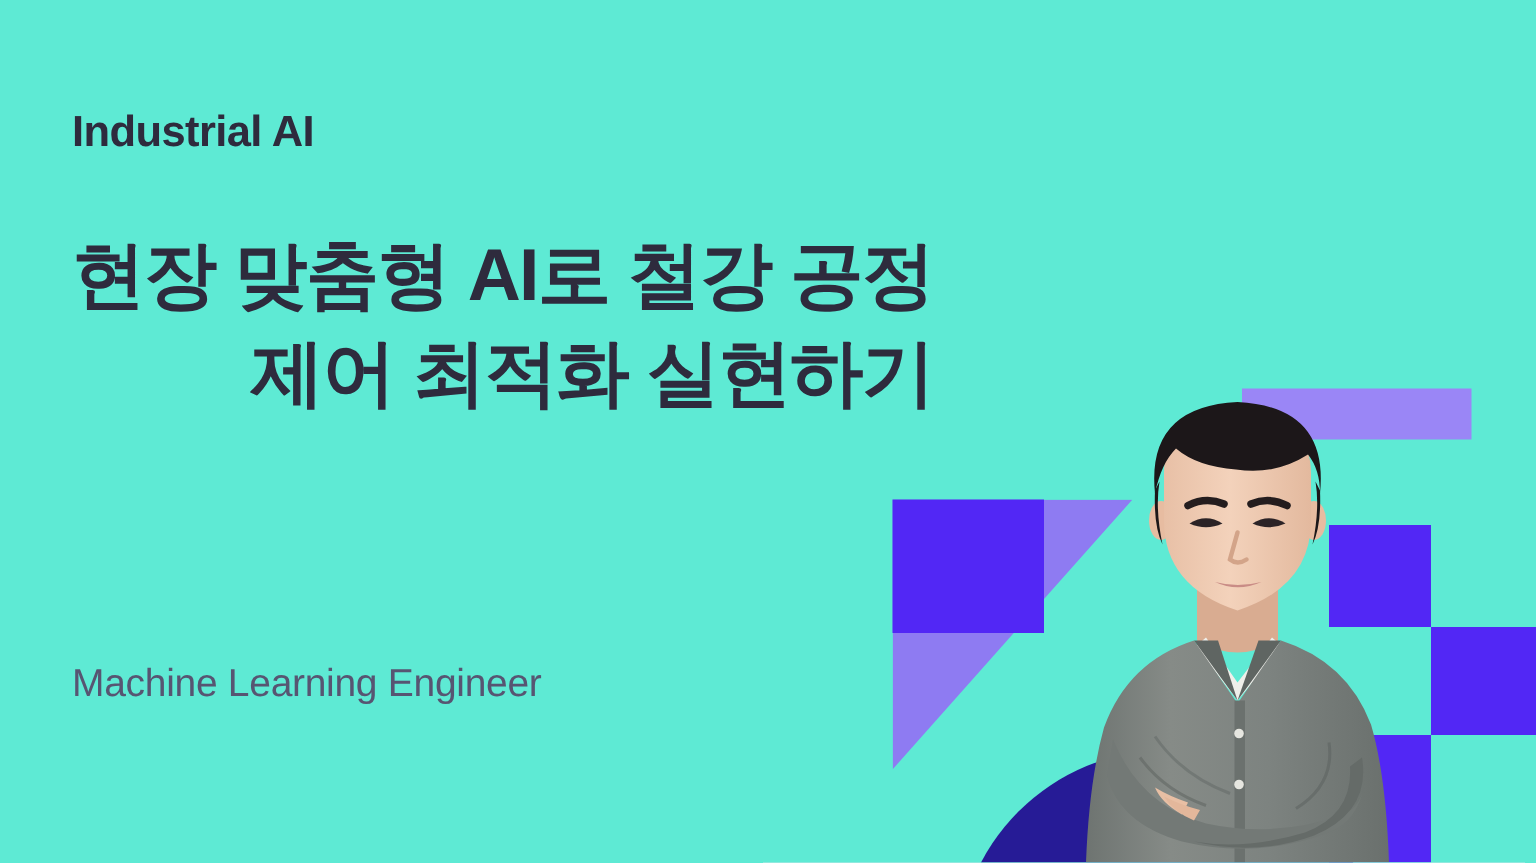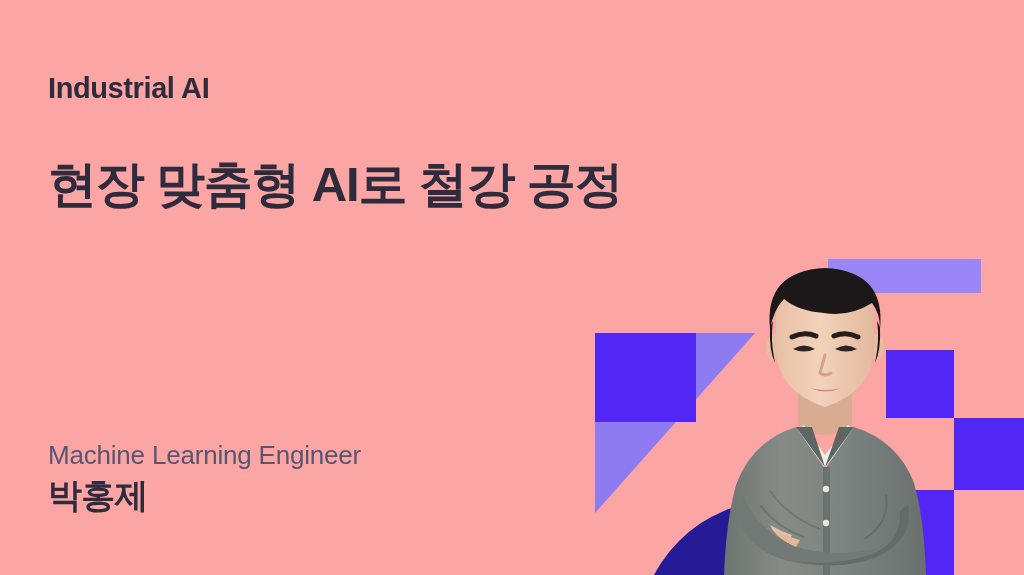--- a/index.html
+++ b/index.html
@@ -6,21 +6,21 @@
   html, body { width:1024px; height:575px; overflow:hidden; }
   body {
     font-family: "Liberation Sans", "DejaVu Sans", sans-serif;
     background:#E7E5F0;
     position:relative;
   }
 
   #slide {
     position:absolute; inset:0;
     width:1024px; height:575px;
-    background:#fca5a5;
+    background:#5eead4;
     overflow:hidden;
     text-decoration:underline;
   }
 
   
   .deco { position:absolute; }
 
   
   #tri-accent {
     left:595px; top:333px;
@@ -193,20 +193,20 @@
       <path d="M186 240 Q190 268 164 284" stroke="#5A605D" stroke-width="2" fill="none" opacity="0.5"></path>
     </svg>
   </div>
 
   <div id="text-col">
 
     <div id="eyebrow">Industrial AI</div>
 
     <div id="headline">
       <span class="ln">현장 맞춤형 AI로 철강 공정</span>
+      <span class="ln">제어 최적화 실현하기</span>
     </div>
 
     <div id="role">Machine Learning Engineer</div>
 
-    <div id="speaker">박홍제</div>
   </div>
 
 </div>
 
 </body></html>

